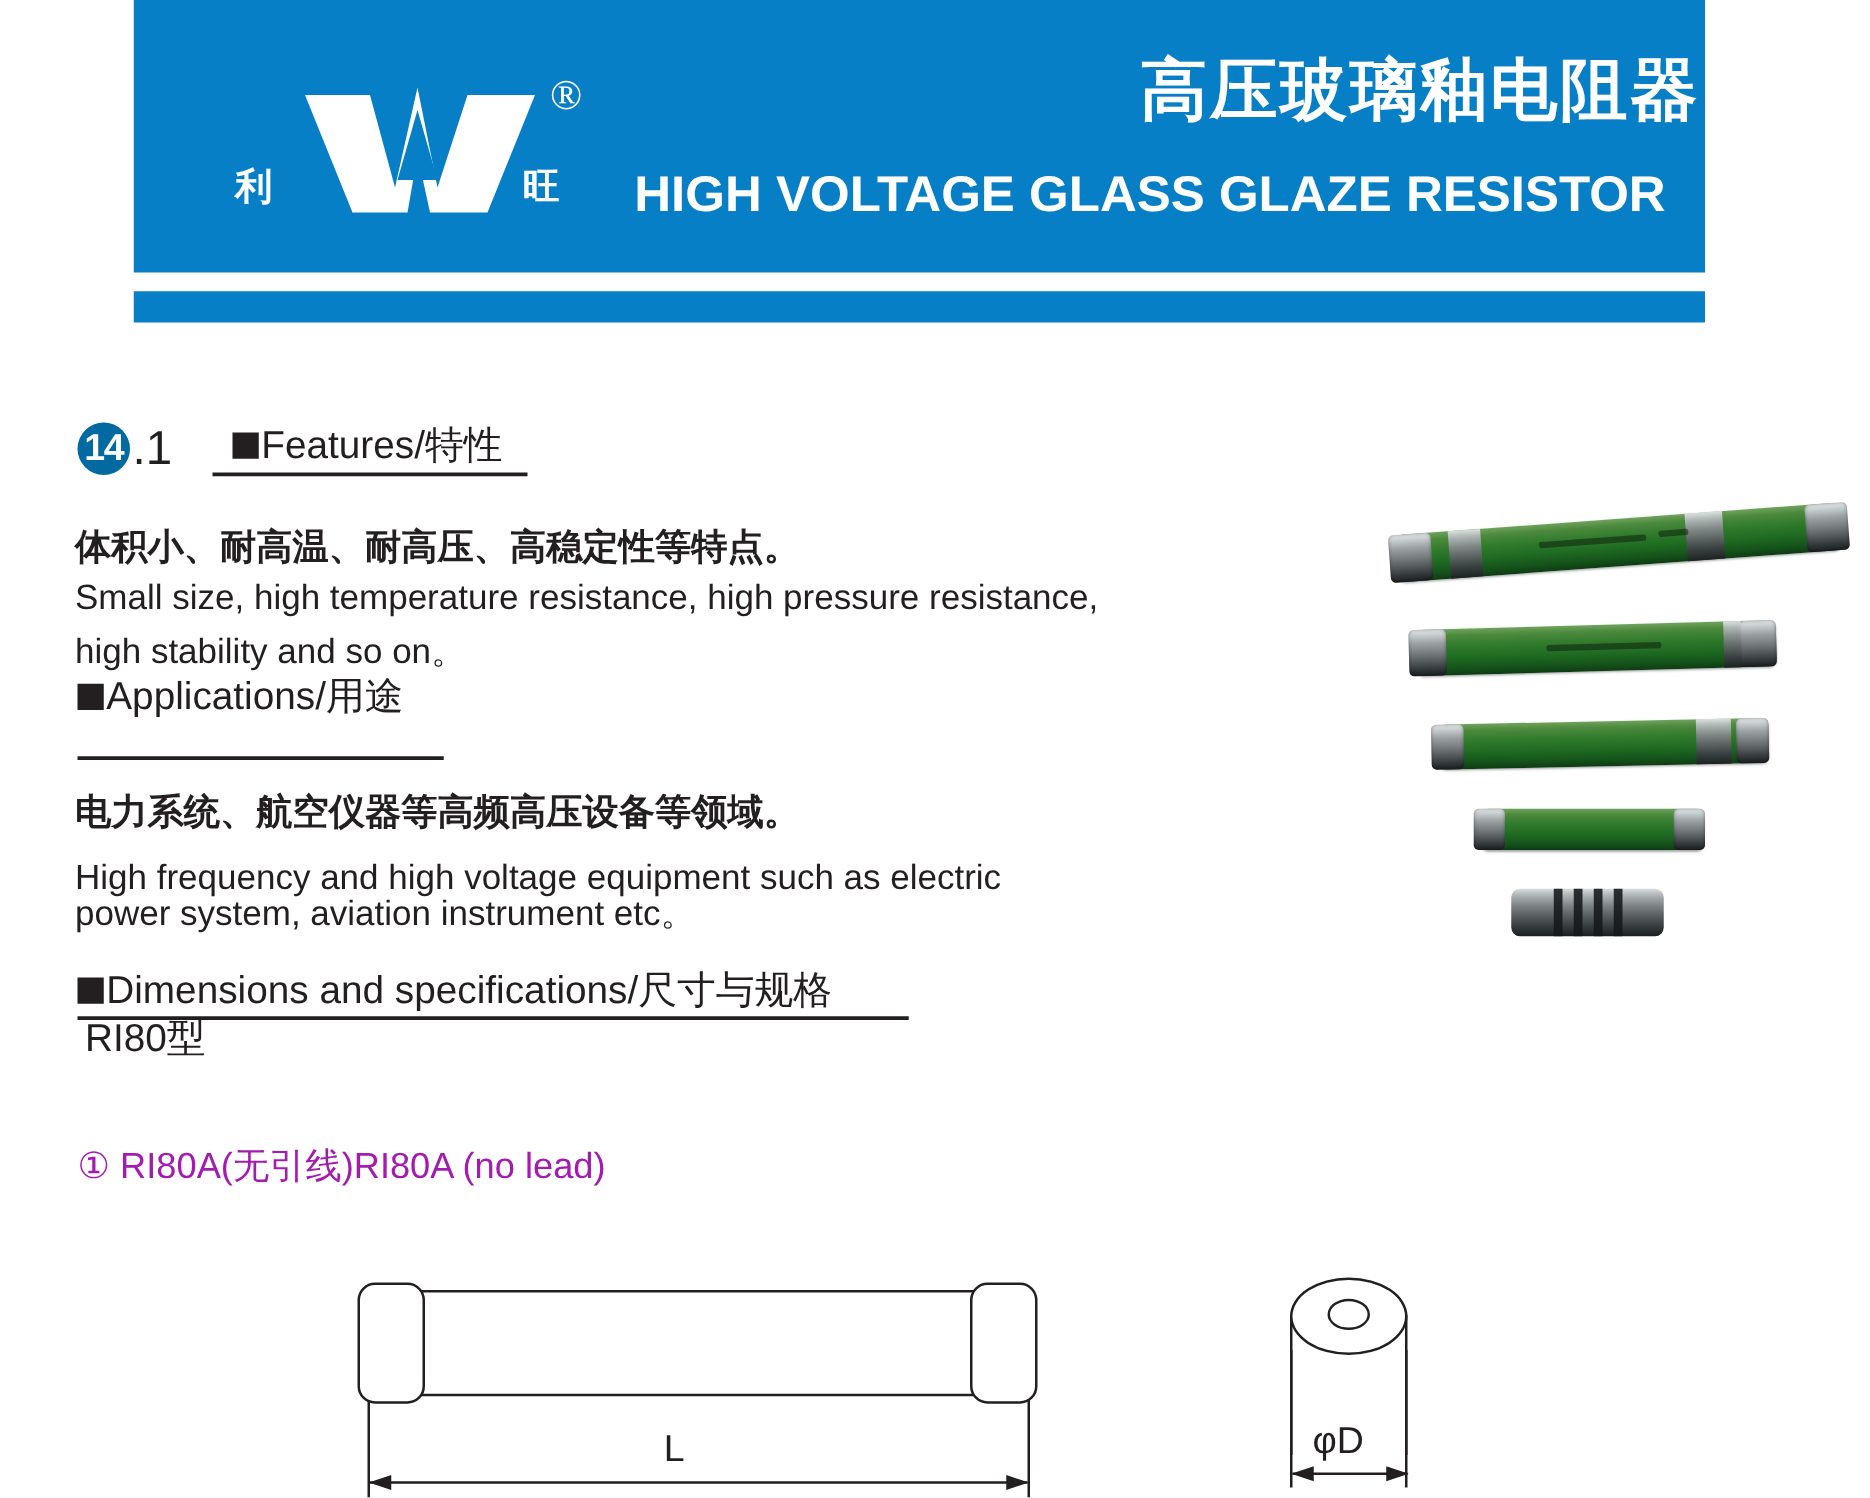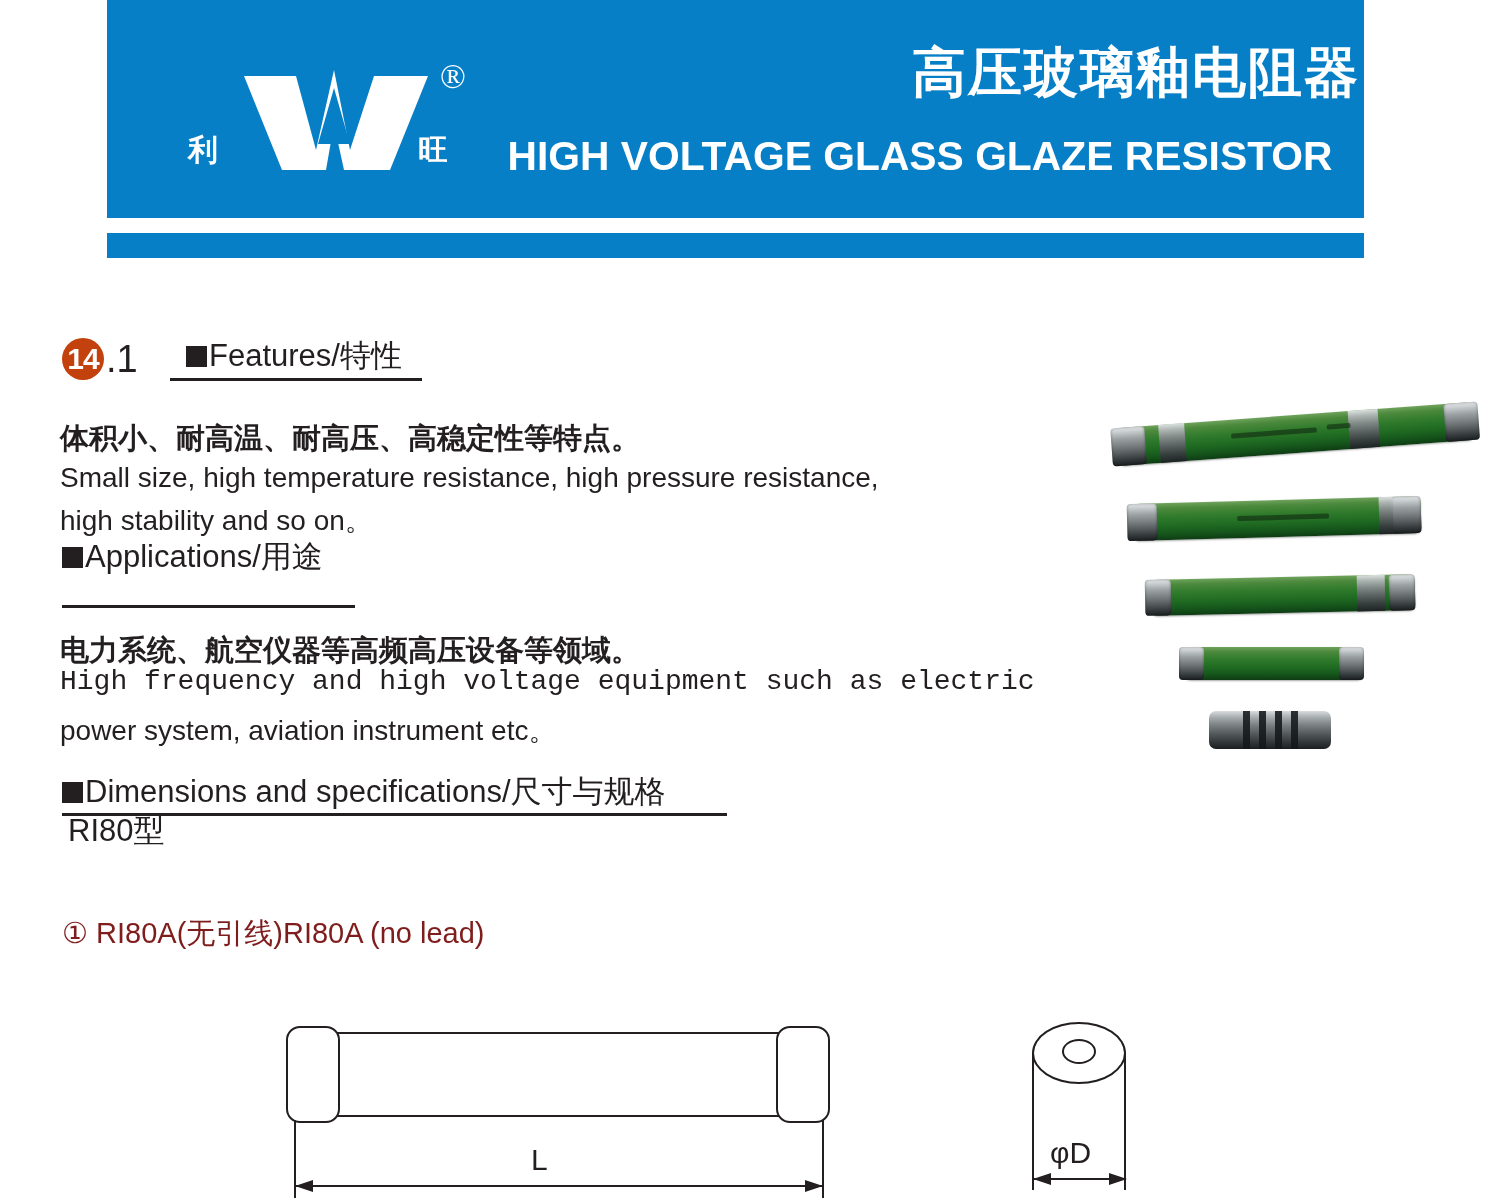--- a/index.html
+++ b/index.html
@@ -57,21 +57,21 @@
     color: #ffffff;
     font-size: 40px; line-height: 46px;
     font-weight: 700;
     transform: scaleX(1.02);
   }
 
   
   .badge-num {
     position: absolute; left: 62px; top: 338px;
     width: 42px; height: 42px; border-radius: 50%;
-    background: #c2410c; color: #ffffff;
+    background: #0369a1; color: #ffffff;
     font-size: 30px; font-weight: 700;
     display: flex; align-items: center; justify-content: center;
     letter-spacing: -1px;
   }
   .badge-dot1 {
     position: absolute; left: 106px; top: 336px;
     color: #231f20; font-size: 38px; line-height: 46px; font-weight: 400;
   }
 
   .sec-head {
@@ -98,21 +98,21 @@
   }
   .body-txt.cn { font-size: 29px; font-weight: 600; }
 
   .model-title {
     position: absolute;
     color: #231f20; font-size: 31px; line-height: 38px;
     white-space: nowrap;
   }
   .item-title {
     position: absolute;
-    color: #7f1d1d; font-size: 29px; line-height: 36px;
+    color: #a21caf; font-size: 29px; line-height: 36px;
     white-space: nowrap;
   }
 
   
   .photo {
     position: absolute; left: 1105px; top: 393px;
     width: 380px; height: 370px;
   }
   .res {
     position: absolute;
@@ -233,21 +233,21 @@
   <div class="body-txt" style="left:60px; top:460px;">Small size, high temperature resistance, high pressure resistance,</div>
   <div class="body-txt cn" style="left:60px; top:420px;">体积小、耐高温、耐高压、高稳定性等特点。</div>
   <div class="body-txt" style="left:60px; top:503px;">high stability and so on。</div>
 
   <div class="sec-head" style="left:62px; top:538px;">
     <span class="sq"></span><span>Applications/用途</span>
   </div>
   <div class="sec-rule" style="left:62px; top:605px; width:293px;"></div>
 
   <div class="body-txt cn" style="left:60px; top:632px;">电力系统、航空仪器等高频高压设备等领域。</div>
-  <div class="body-txt" style="left:60px; top:664px;font-family:Liberation Mono, monospace;">High frequency and high voltage equipment such as electric</div>
+  <div class="body-txt" style="left:60px; top:684px;">High frequency and high voltage equipment such as electric</div>
   <div class="body-txt" style="left:60px; top:713px;">power system, aviation instrument etc。</div>
 
   <div class="sec-head" style="left:62px; top:773px;">
     <span class="sq"></span><span>Dimensions and specifications/尺寸与规格</span>
   </div>
   <div class="sec-rule" style="left:62px; top:813px; width:665px;"></div>
 
   <div class="model-title" style="left:68px; top:812px;">RI80型</div>
   <div class="item-title" style="left:62px; top:915px;">① RI80A(无引线)RI80A (no lead)</div>
 

